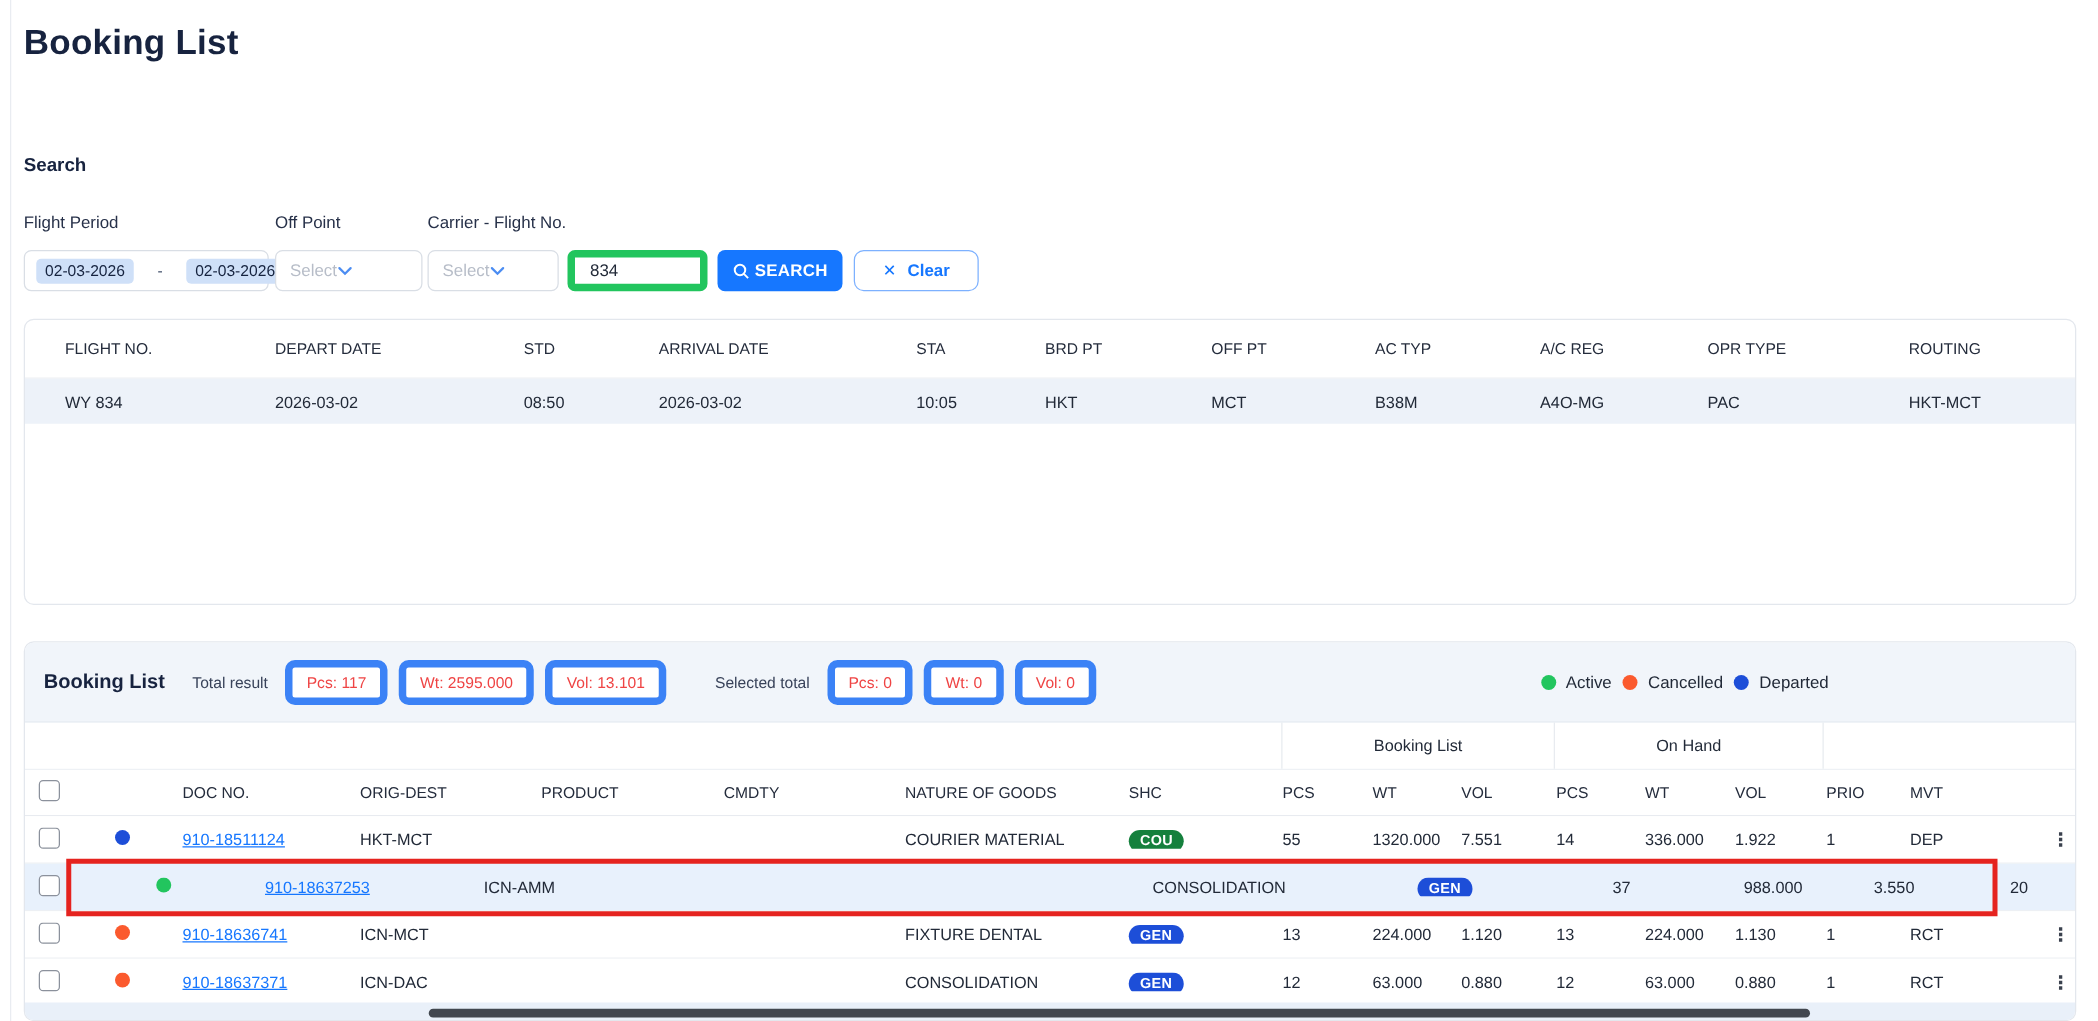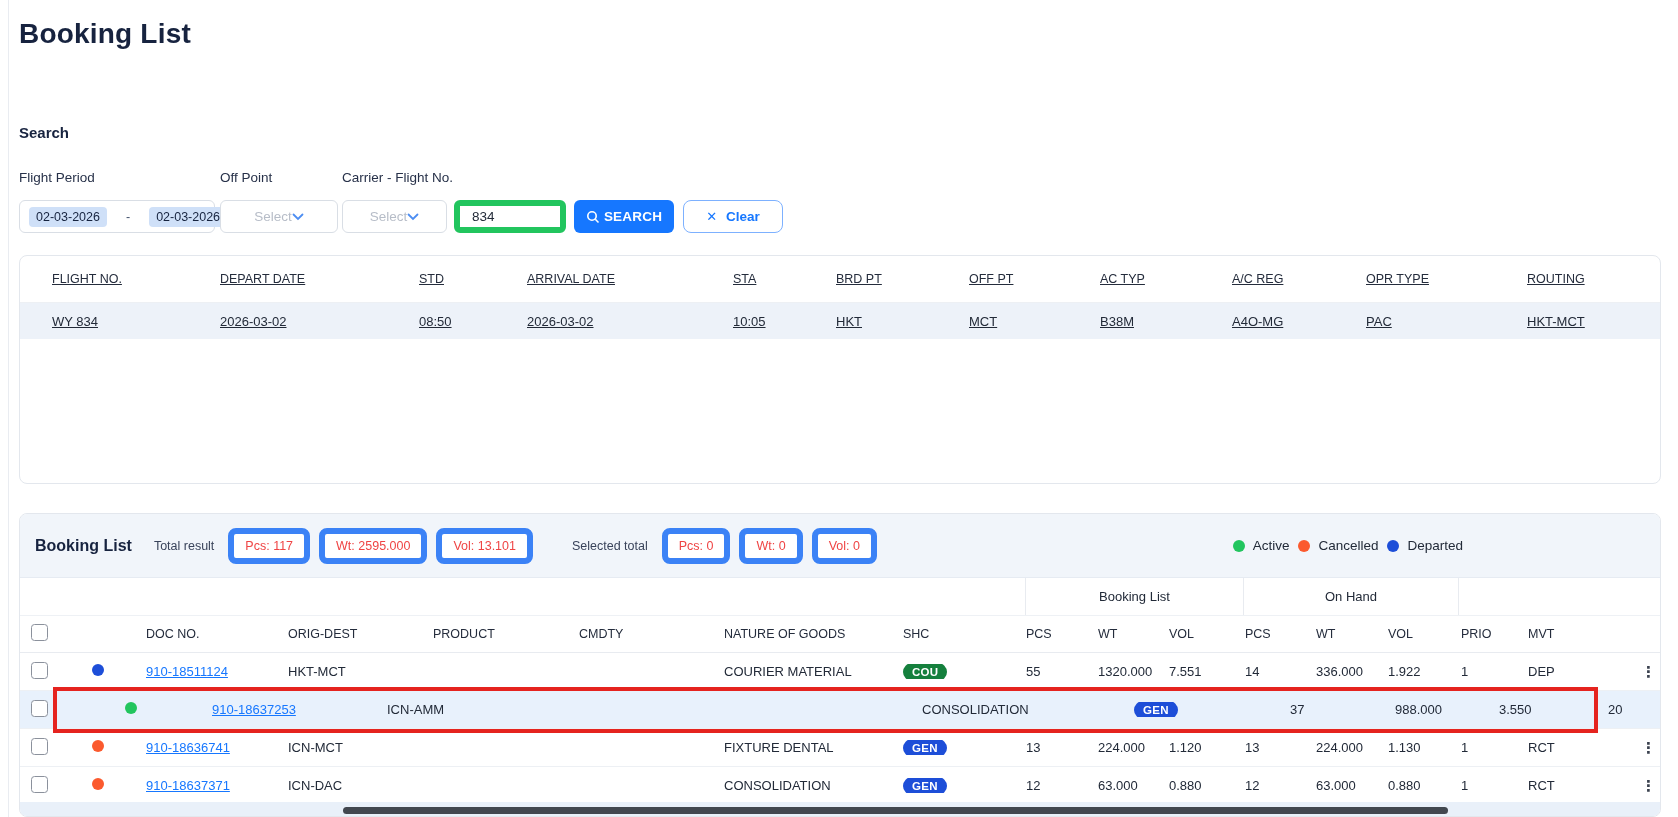--- a/index.html
+++ b/index.html
@@ -12,35 +12,35 @@
   .search-label { position:absolute; left:19px; top:124px; font-size:15px; font-weight:700; color:#17233f; }
 
   .field-label { position:absolute; top:170px; font-size:13.5px; color:#273149; }
   #lbl-period { left:19px;text-align:right; } #lbl-off { left:220px; } #lbl-carrier { left:342px; }
 
   .control { position:absolute; top:200px; height:33px; border:1px solid #d9dee5; border-radius:6px; background:#fff; display:flex; align-items:center; }
   .date-range { left:19px; width:196px; padding:0 9px; gap:19px; }
   .date-chip { background:#cfe0f8; color:#16233f; font-size:12.5px; padding:3px 7px; border-radius:4px; white-space:nowrap; }
   .dash { color:#41506b; font-size:12.5px; }
   .cal-icon { margin-left:auto; display:flex; }
-  .select { padding:0 11px; justify-content:center; }
+  .select { padding:0 11px; justify-content:flex-start; }
   #off-select { left:220px; width:118px; }
   #carrier-select { left:342px; width:105px; }
   .placeholder { color:#b7bdc8; font-size:13.5px; }
   .flight-no-input { position:absolute; left:454px; top:200px; width:112px; height:33px; border:6px solid #22c55e; border-radius:6px; padding:0 12px; font-size:13.5px; color:#222a38; font-family:inherit; outline:none; }
 
   .btn { position:absolute; top:200px; height:33px; display:flex; align-items:center; justify-content:center; font-size:13.5px; font-weight:600; cursor:pointer; }
   .btn-search { left:574px; width:100px; background:#1677ff; color:#fff; border-radius:6px; gap:4px; letter-spacing:.2px; }
   .btn-clear { left:683px; width:100px; background:#fff; color:#1677ff; border:1px solid #7db1ff; border-radius:8px; gap:9px; }
   .x-glyph { font-size:13px; }
 
   .panel { position:absolute; left:19px; width:1642px; border:1px solid #e3e7ed; border-radius:8px; background:#fff; overflow:hidden; }
   .fs-panel { top:255px; height:229px; }
   .panel-head { height:46px; background:#f7f8fa; border-bottom:1px solid #e9ecf1; display:flex; align-items:center; padding:0 22px; font-size:15px; font-weight:700; color:#17233f; }
-  .fs-grid { display:grid; grid-template-columns:168px 199px 108px 206px 103px 133px 131px 132px 134px 161px 1fr; padding:0 21px; align-items:center;text-decoration:underline; }
+  .fs-grid { display:grid; grid-template-columns:168px 199px 108px 206px 103px 133px 131px 132px 134px 161px 1fr; padding:0 21px; align-items:center; }
   .fs-header { height:47px; border-bottom:1px solid #edf0f4; font-size:12.5px; font-weight:500; color:#242c3c; }
   .fs-row { height:36px; background:#edf2f9; font-size:13px; color:#222a38; }
 
   .bl-panel { top:513px; height:304px; }
   .bl-head { height:64px; background:#f1f5fa; border-bottom:1px solid #e6ebf2; display:flex; align-items:center; padding:0 15px 0 15px; }
   .bl-title { font-size:16px; font-weight:700; color:#17233f; margin-right:22px; }
   .muted { font-size:12.5px; color:#39435a; margin-right:14px; }
   .sel-label { margin-left:30px; }
   .chip { background:#fff; border:6px solid #3b82f6; border-radius:8px; padding:5px 11px; font-size:12.5px; color:#ef4444; margin-right:9px; white-space:nowrap; }
   .legend { margin-left:auto; display:flex; align-items:flex-end; gap:9px; font-size:13.5px; color:#222a38; padding-right:182px; }

